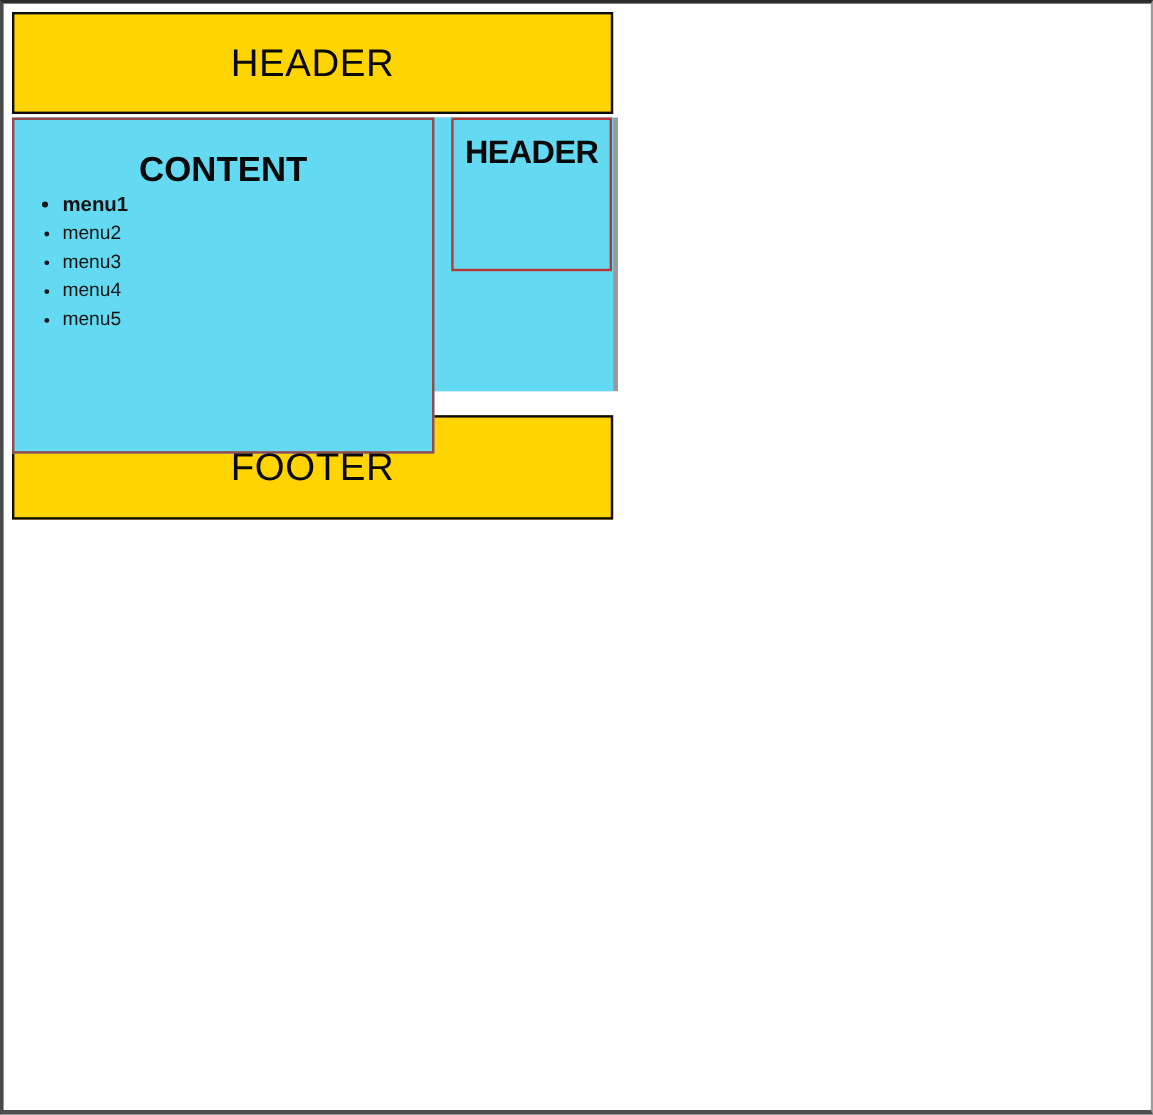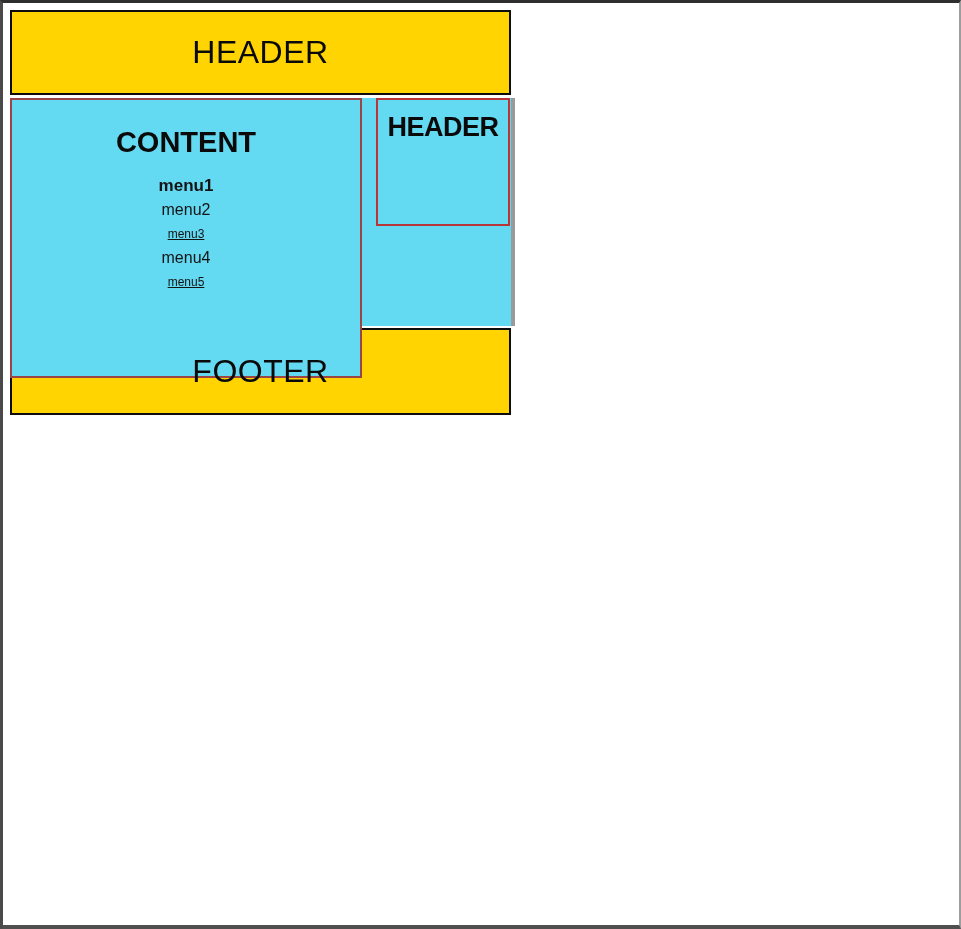--- a/index.html
+++ b/index.html
@@ -31,21 +31,21 @@
     border: 2px solid #0d0d0d;
     display: flex;
     align-items: center;
     justify-content: center;
     font-size: 32px;
     font-weight: normal;
     letter-spacing: 0.5px;
     color: #0a0a0a;
   }
   .header { height: 85px; }
-  .footer { height: 87px; margin-top: 2px; }
+  .footer { height: 87px; margin-top: 20px; }
   .container {
     margin-top: 3px;
     height: 228px;
     display: flex;
     background: #64d9f2;
     box-shadow: 4px 0 0 #9a9a9a;
   }
   .content {
     width: 352px;
     height: 280px;
@@ -53,27 +53,27 @@
     background: #64d9f2;
   }
   .content-title {
     margin-top: 26px;
     text-align: center;
     font-size: 29px;
     font-weight: bold;
     color: #0a0a0a;
   }
   ul.menu {
-    margin-top: 15px;
-    text-align: center;
+    padding-left: 40px;
+    text-align: left;
     list-style: disc;
     list-style-position: outside;
   }
   ul.menu li { line-height: 24px; color: #141414; cursor: pointer; }
-  .m-large  { font-size: 12px; text-decoration: underline; }
+  .m-large  { font-size: 16px; }
   .m-small  { font-size: 16px; }
   .m-active { font-size: 17px; font-weight: bold; color: #1e1ec8; }
   .aside {
     flex: 1;
     position: relative;
   }
   .banner-box {
     margin-left: 14px;
     width: 134px;
     height: 128px;

